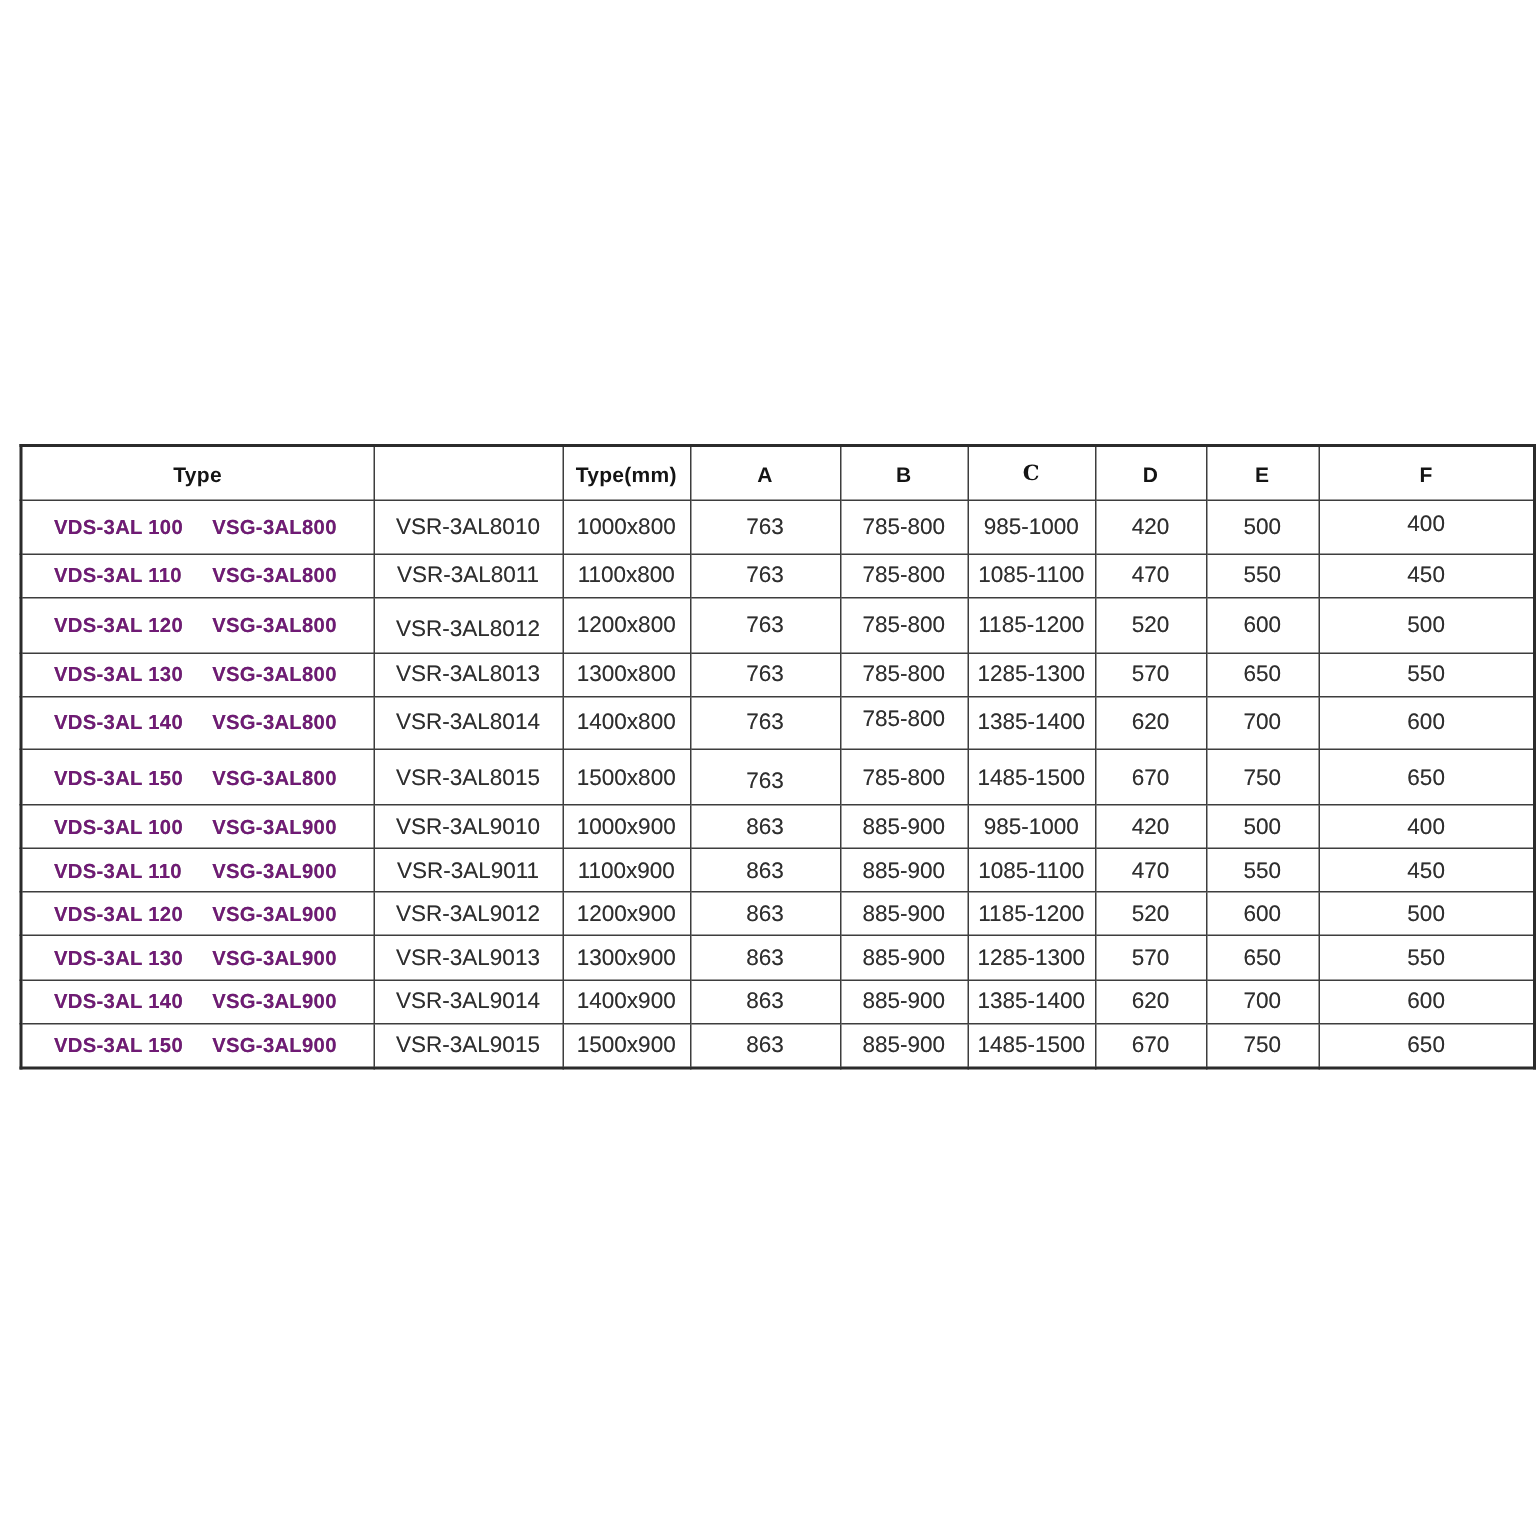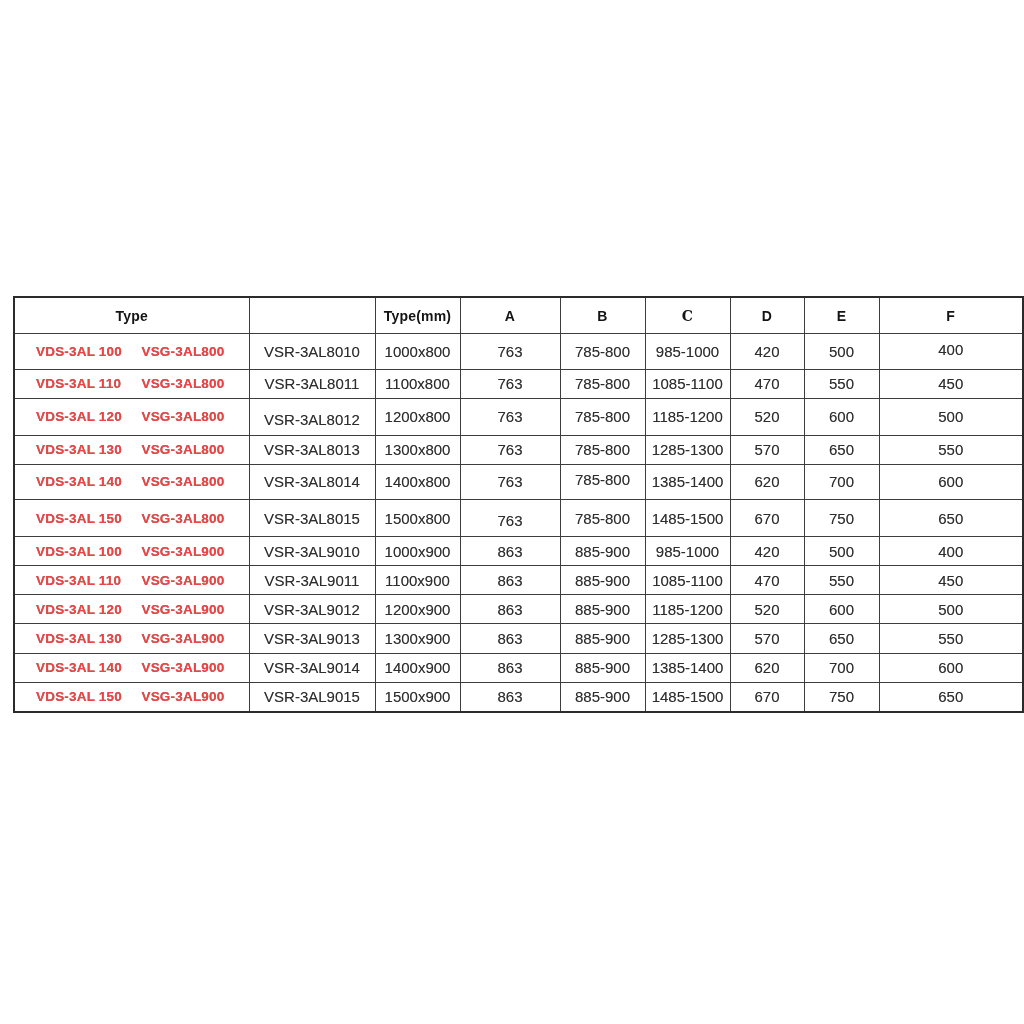--- a/index.html
+++ b/index.html
@@ -22,21 +22,21 @@
     text-shadow:0 0 .4px rgba(40,40,40,.45);
   }
   td.type-cell{
     text-align:left;
   }
   td.type-cell .names{
     display:flex;justify-content:space-between;align-items:center;
     padding:0 24px 0 21px;
   }
   td.type-cell .tname{
-    font-weight:700;font-size:13.5px;color:#ef4444;letter-spacing:.2px;
+    font-weight:700;font-size:13.5px;color:#701a75;letter-spacing:.2px;
     text-shadow:0 0 .3px rgba(0,0,0,.5);
   }
   th.c-serif{
     font-family:"DejaVu Serif",serif;font-size:15px;font-weight:700;
   }
   
   tbody tr:nth-child(3) td:nth-child(2),
   tbody tr:nth-child(6) td:nth-child(4){padding-top:5px;}
   tbody tr:nth-child(1) td:nth-child(9),
   tbody tr:nth-child(5) td:nth-child(5){padding-bottom:4px;}

